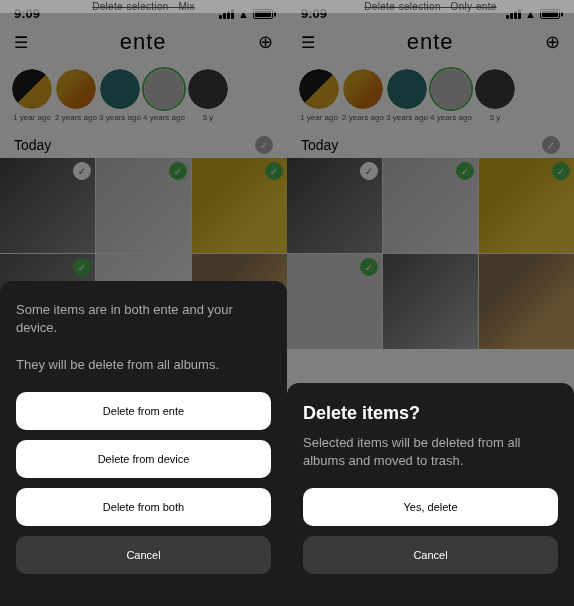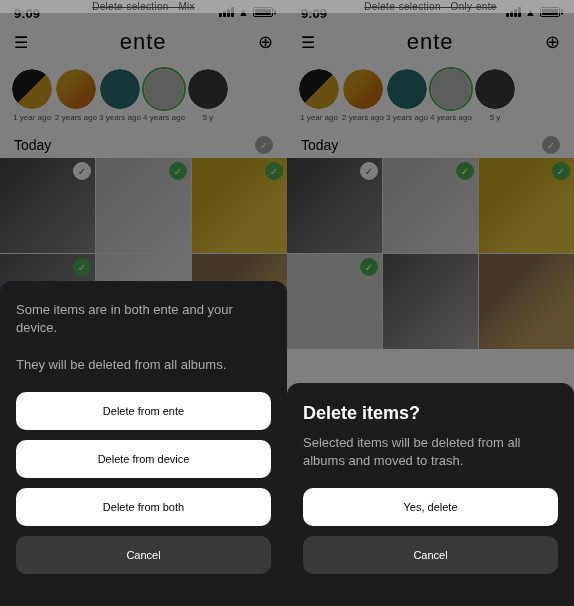--- a/index.html
+++ b/index.html
@@ -32,21 +32,21 @@
       padding: 1px 4px;
       z-index: 100;
       letter-spacing: 0.3px;
       text-decoration: line-through;
     }
 
     
     .status-bar {
       display: flex;
       justify-content: space-between;
-      align-items: flex-start;
+      align-items: center;
       padding: 6px 14px 4px;
       background: #fff;
     }
     .status-time {
       font-size: 13px;
       font-weight: 600;
       color: #000;
     }
     .status-icons {
       display: flex;
@@ -447,21 +447,21 @@
         <div class="photo-cell-bg" style="background: linear-gradient(135deg, #8a7050 30%, #c0a060 70%);"></div>
       </div>
     </div>
   </div>
 
   <div class="modal-overlay"></div>
 
   <div class="bottom-sheet">
     <div class="modal-desc">
       <span>Some items are in both ente and your device.</span><br><br>
-      <span>They will be deleted from all albums.</span>
+      <span>They will be delete from all albums.</span>
     </div>
     <button class="modal-btn primary-btn">Delete from ente</button>
     <button class="modal-btn primary-btn">Delete from device</button>
     <button class="modal-btn primary-btn">Delete from both</button>
     <button class="modal-btn cancel-btn">Cancel</button>
   </div>
 
 </div>
 
 <div class="panel">

